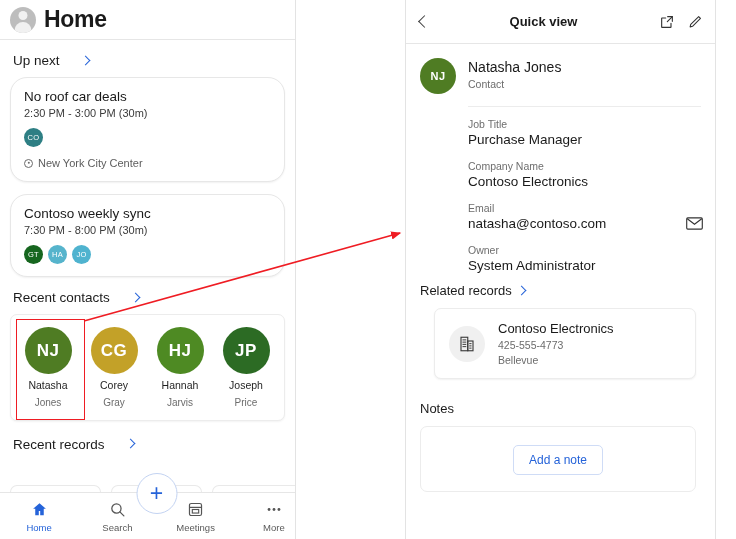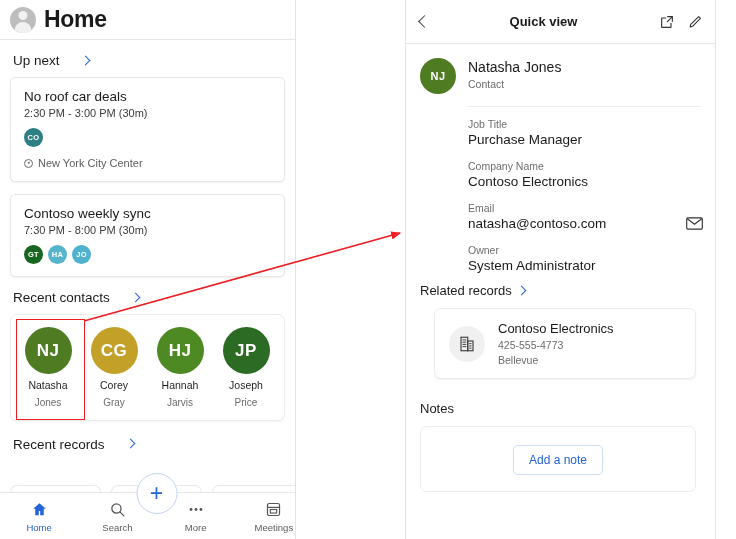--- a/index.html
+++ b/index.html
@@ -42,31 +42,31 @@
     display: flex; align-items: center; gap: 22px;
     font-size: 13.5px; color: #1b1b1b; margin: 13px 0 9px 3px;
   }
   .chev-blue {
     display:inline-block; width: 7px; height: 7px;
     border-right: 1.6px solid #2563d9; border-top: 1.6px solid #2563d9;
     transform: rotate(45deg); margin-bottom: 1px;
   }
 
   .card {
-    border: 1px solid #e7e7e7; border-radius: 5px; background: #fff;
+    border: 1px solid #e7e7e7; border-radius: 17px; background: #fff;
     box-shadow: 0 1px 2px rgba(0,0,0,0.06);
     padding: 11px 13px 12px 13px; margin-bottom: 12px;
   }
   .card-title { font-size: 13.5px; color: #1a1a1a; margin-bottom: 3px; }
   .card-time { font-size: 11px; color: #3b3b3b; margin-bottom: 9px; }
   .pill-row { display: flex; gap: 5px; align-items: center; }
   .pill {
     width: 19px; height: 19px; border-radius: 50%;
     display: flex; align-items: center; justify-content: center;
-    font-size: 7.5px; color: #fff; font-weight: 700; letter-spacing: .3px;
+    font-size: 7.5px; color: #fff; font-weight: 400; letter-spacing: .3px;
   }
   .loc-row { display: flex; align-items: center; gap: 5px; margin-top: 10px; }
   .loc-pin {
     width: 9px; height: 9px; border: 1.3px solid #6b6b6b; border-radius: 50%;
     position: relative; flex: none;
   }
   .loc-pin::after {
     content:""; position:absolute; left:50%; top:50%; width:2.4px;height:2.4px;
     background:#6b6b6b; border-radius:50%; transform:translate(-50%,-50%);
   }
@@ -295,38 +295,38 @@
           <svg width="17" height="17" viewBox="0 0 24 24">
               <circle cx="10.5" cy="10.5" r="6.5" fill="none" stroke="#555" stroke-width="1.8"></circle>
               <line x1="15.3" y1="15.3" x2="21" y2="21" stroke="#555" stroke-width="1.8" stroke-linecap="round"></line>
             </svg>
         </span>
         <span>Search</span>
       </div>
 
       <div class="nav-item">
         <span class="nav-ico">
+          <svg width="17" height="17" viewBox="0 0 24 24">
+              <rect x="3.5" y="3.5" width="17" height="17" rx="2.5" fill="none" stroke="#555" stroke-width="1.7"></rect>
+              <line x1="3.5" y1="9" x2="20.5" y2="9" stroke="#555" stroke-width="1.7"></line>
+              <rect x="7.5" y="12" width="9" height="5" fill="none" stroke="#555" stroke-width="1.6"></rect>
+            </svg>
+        </span>
+        <span>Meetings</span>
+      </div>
+
+      <div class="nav-item">
+        <span class="nav-ico">
           <svg width="20" height="17" viewBox="0 0 24 24">
               <circle cx="5" cy="12" r="2" fill="#555"></circle>
               <circle cx="12" cy="12" r="2" fill="#555"></circle>
               <circle cx="19" cy="12" r="2" fill="#555"></circle>
             </svg>
         </span>
         <span>More</span>
-      </div>
-
-      <div class="nav-item">
-        <span class="nav-ico">
-          <svg width="17" height="17" viewBox="0 0 24 24">
-              <rect x="3.5" y="3.5" width="17" height="17" rx="2.5" fill="none" stroke="#555" stroke-width="1.7"></rect>
-              <line x1="3.5" y1="9" x2="20.5" y2="9" stroke="#555" stroke-width="1.7"></line>
-              <rect x="7.5" y="12" width="9" height="5" fill="none" stroke="#555" stroke-width="1.6"></rect>
-            </svg>
-        </span>
-        <span>Meetings</span>
       </div>
     </div>
   </div>
 
   <div class="phone-right">
 
     <div class="qv-header">
       <span class="back-chev"></span>
       <span class="qv-title">Quick view</span>
       <span class="hdr-ico">

